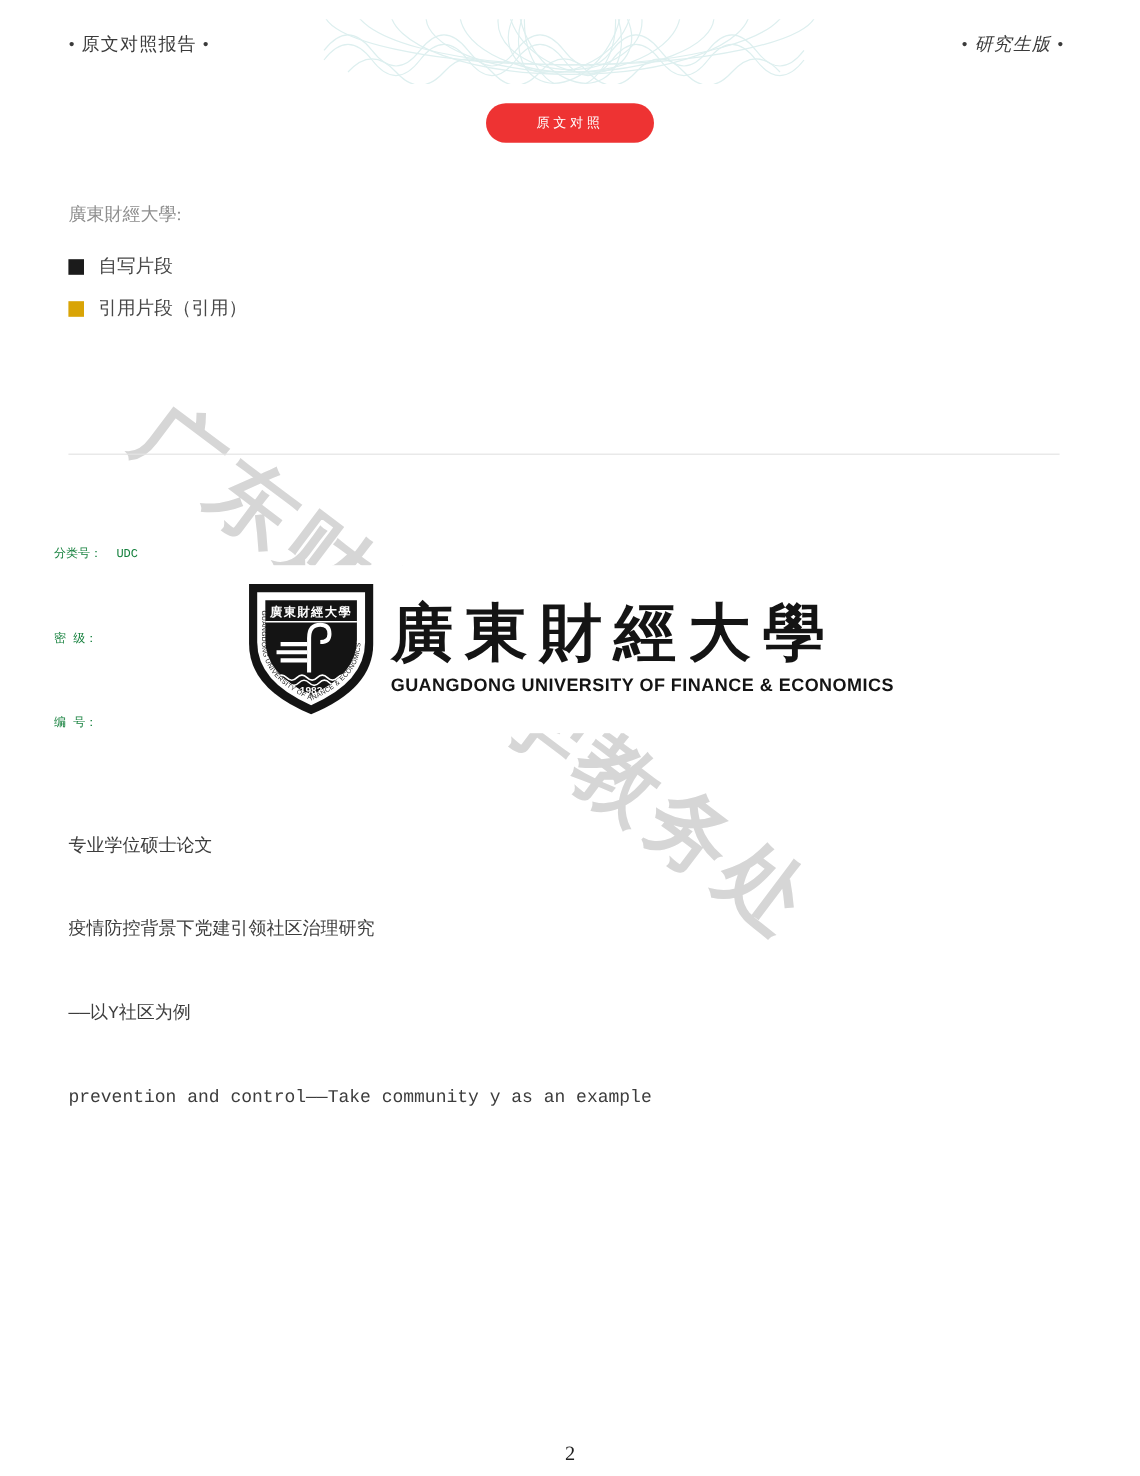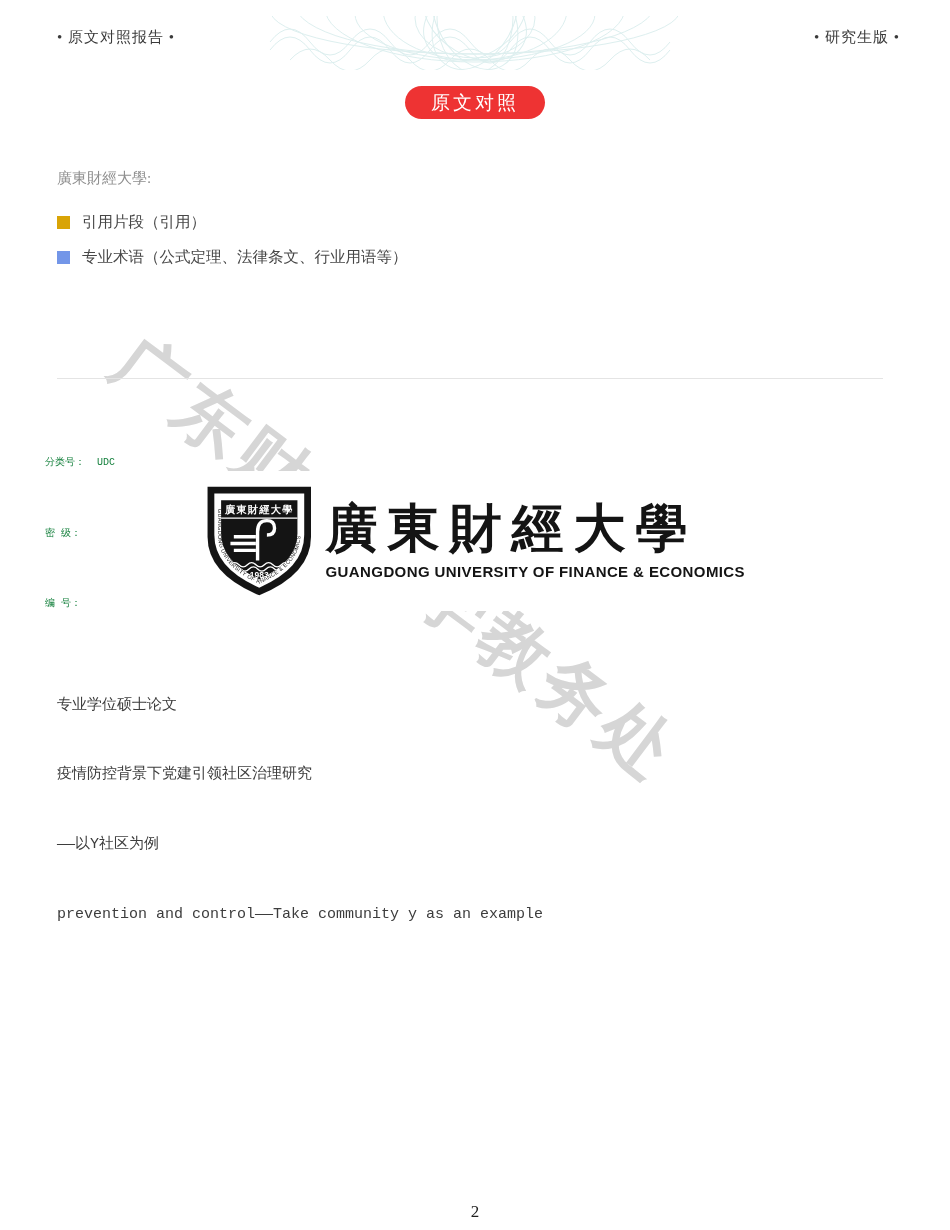--- a/index.html
+++ b/index.html
@@ -4,28 +4,28 @@
 <style>
   html,body{margin:0;padding:0;background:#ffffff;}
   .page{
     position:relative;width:950px;height:1230px;margin:16px auto;
     background:#ffffff;overflow:hidden;
     font-family:"Liberation Serif","DejaVu Serif",serif;color:#3d3d3d;
   }
   
   .hdr{position:absolute;top:12px;font-size:15px;color:#3a3a3a;letter-spacing:1px;z-index:3;}
   .hdr-left{left:57px;}
-  .hdr-right{right:50px;}
+  .hdr-right{right:63px;font-style:italic;}
   
   .guilloche{position:absolute;top:-4px;left:50%;transform:translateX(-50%);z-index:0;}
   
   .btn{
     position:absolute;top:70px;left:50%;transform:translateX(-50%);
     width:140px;height:33px;border:none;border-radius:17px;
-    color:#ffffff;font-size:19px;letter-spacing:3px;cursor:pointer;z-index:3;
+    color:#ffffff;font-size:11px;letter-spacing:3px;cursor:pointer;z-index:3;
     font-family:"Liberation Serif","DejaVu Serif",serif;
   }
   
   .legend-title{position:absolute;left:57px;top:153px;font-size:15px;color:#8e8e8e;z-index:3;}
   .legend{position:absolute;left:57px;top:198px;z-index:3;}
   .legend-row{display:flex;align-items:center;height:16px;margin-bottom:19px;font-size:15.5px;color:#474747;}
   .sq{width:13px;height:13px;margin-right:12px;flex:none;}
   .divider{position:absolute;left:57px;top:362px;width:826px;height:1px;background:#e4e4e4;z-index:3;}
   
   .meta{
@@ -93,26 +93,26 @@
   </div>
 
   <div class="hdr hdr-left">• 原文对照报告 •</div>
   <div class="hdr hdr-right">• 研究生版 •</div>
 
   <button class="btn" style="background: rgb(238, 51, 51);">原文对照</button>
 
   <div class="legend-title">廣東財經大學:</div>
   <div class="legend">
     <div class="legend-row">
+      <span class="sq" style="background: rgb(27, 27, 27);"></span>
+      <span>自写片段</span>
+    </div>
+    <div class="legend-row">
       <span class="sq" style="background: rgb(217, 164, 6);"></span>
       <span>引用片段（引用）</span>
-    </div>
-    <div class="legend-row">
-      <span class="sq" style="background: rgb(115, 150, 232);"></span>
-      <span>专业术语（公式定理、法律条文、行业用语等）</span>
     </div>
   </div>
 
   <div class="divider"></div>
 
   <div class="watermark" style="color: rgb(214, 214, 214);">广东财经大学教务处</div>
 
   <div class="meta">
     <div>分类号：  UDC</div>
     <div>密 级：</div>

